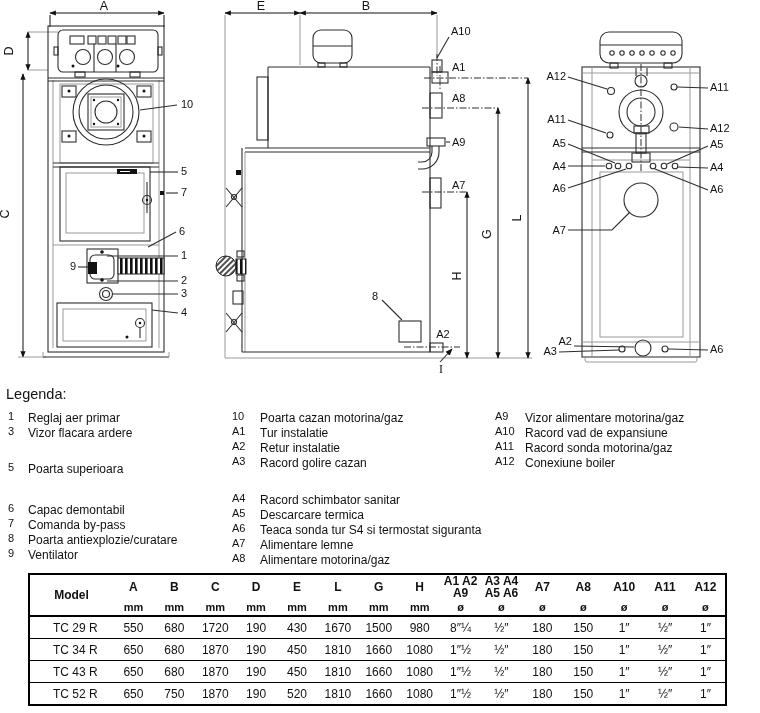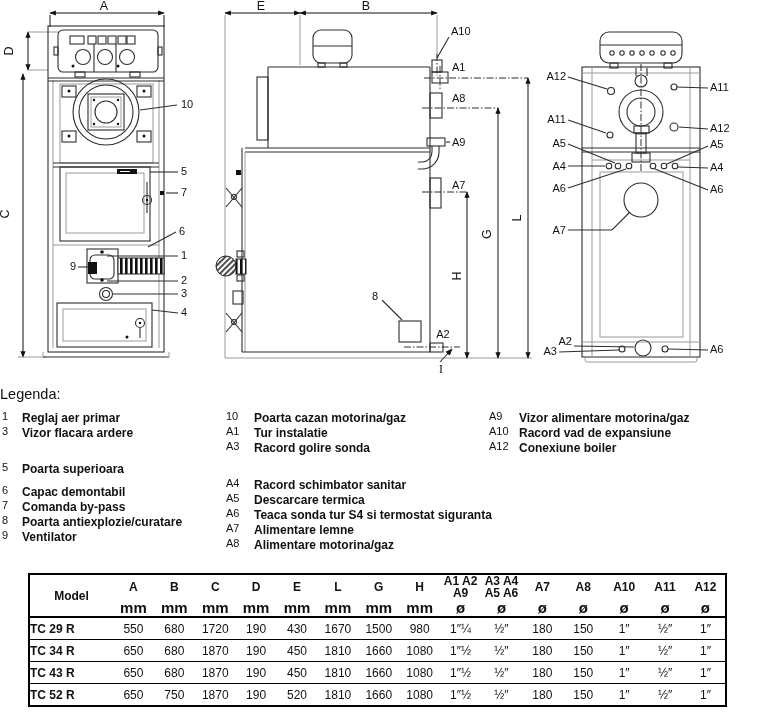--- a/index.html
+++ b/index.html
@@ -11,47 +11,47 @@
   .ln{stroke:#2e2e2e;stroke-width:1.1;fill:none}
   .lt{stroke:#9a9a9a;stroke-width:1;fill:none}
   .dim{stroke:#111;stroke-width:1;fill:none}
   .dd{stroke:#2e2e2e;stroke-width:1;fill:none;stroke-dasharray:7 2 1.5 2}
   .fillb{fill:#111;stroke:none}
   .tlbl{font:11px "Liberation Sans",sans-serif;fill:#111}
   .tdim{font:12.5px "Liberation Sans",sans-serif;fill:#111}
   .serif{font:12px "Liberation Serif",serif;fill:#111}
 
   
-  .legend{position:absolute;left:0;top:386px;width:748px;height:180px}
+  .legend{position:absolute;left:6px;top:386px;width:748px;height:180px}
   .legend-title{font-size:14.5px}
   .lcol{position:absolute;top:24px}
   .lcol1{left:2px;width:222px}
   .lcol2{left:226px;width:330px}
   .lcol3{left:489px;width:256px}
   .litem{line-height:13px;white-space:nowrap}
   .lnum{display:inline-block;font-size:11px;vertical-align:top}
   .lcol1 .lnum{width:20px}
   .lcol2 .lnum{width:28px}
   .lcol3 .lnum{width:30px}
-  .ltxt{font-size:12px;font-weight:bold}
-  .gap9{margin-top:21px}.gap8{margin-top:8px}.gap22{margin-top:22px}
+  .ltxt{font-size:12px;font-weight:normal}
+  .gap9{margin-top:21px}.gap8{margin-top:26px}.gap22{margin-top:22px}
 
   
   .dims{position:absolute;left:28px;top:573px;width:698px;
         border-collapse:collapse;table-layout:fixed;
         border:2px solid #000}
   .dims col.c-model{width:84px}
   .dims col.c-dim{width:40.9px}
   .dims thead{border-bottom:2px solid #000}
   .dims th,.dims td{padding:0;margin:0;vertical-align:middle}
   .hrow1 th{height:24px;font-size:12px;font-weight:bold;text-align:center;line-height:12px}
-  .hrow2 th{height:16px;font-size:15px;font-weight:bold;text-align:center}
+  .hrow2 th{height:16px;font-size:11px;font-weight:bold;text-align:center}
   .model-h{font-size:14px;font-weight:bold;text-align:center}
   .dims tbody td{height:21px;font-size:12px;text-align:center;border-top:1.3px solid #000}
-  .dims tbody td.model{text-align:left;padding-left:0;font-weight:bold}
+  .dims tbody td.model{text-align:left;padding-left:23px;font-weight:normal}
   .l2{min-height:0}
 </style>
 </head>
 <body>
 
 <svg id="drawing" width="760" height="385" viewBox="0 0 760 385">
   <defs>
     <marker id="arr" viewBox="0 0 10 10" refX="9" refY="5" markerWidth="6.5" markerHeight="6.5" orient="auto-start-reverse">
       <path d="M0,1 L10,5 L0,9 z" fill="#111"></path>
     </marker>
@@ -401,31 +401,33 @@
     <div class="litem gap9"><span class="lnum">5</span><span class="ltxt">Poarta superioara</span></div>
     <div class="litem gap8"><span class="lnum">6</span><span class="ltxt">Capac demontabil</span></div>
     <div class="litem"><span class="lnum">7</span><span class="ltxt">Comanda by-pass</span></div>
     <div class="litem"><span class="lnum">8</span><span class="ltxt">Poarta antiexplozie/curatare</span></div>
     <div class="litem"><span class="lnum">9</span><span class="ltxt">Ventilator</span></div>
   </div>
 
   <div class="lcol lcol2">
     <div class="litem"><span class="lnum">10</span><span class="ltxt">Poarta cazan motorina/gaz</span></div>
     <div class="litem"><span class="lnum">A1</span><span class="ltxt">Tur instalatie</span></div>
-    <div class="litem"><span class="lnum">A3</span><span class="ltxt">Racord golire sonda</span></div>
+    <div class="litem"><span class="lnum">A2</span><span class="ltxt">Retur instalatie</span></div>
+    <div class="litem"><span class="lnum">A3</span><span class="ltxt">Racord golire cazan</span></div>
     <div class="litem gap22"><span class="lnum">A4</span><span class="ltxt">Racord schimbator sanitar</span></div>
     <div class="litem"><span class="lnum">A5</span><span class="ltxt">Descarcare termica</span></div>
     <div class="litem"><span class="lnum">A6</span><span class="ltxt">Teaca sonda tur S4 si termostat siguranta</span></div>
     <div class="litem"><span class="lnum">A7</span><span class="ltxt">Alimentare lemne</span></div>
     <div class="litem"><span class="lnum">A8</span><span class="ltxt">Alimentare motorina/gaz</span></div>
   </div>
 
   <div class="lcol lcol3">
     <div class="litem"><span class="lnum">A9</span><span class="ltxt">Vizor alimentare motorina/gaz</span></div>
     <div class="litem"><span class="lnum">A10</span><span class="ltxt">Racord vad de expansiune</span></div>
+    <div class="litem"><span class="lnum">A11</span><span class="ltxt">Racord sonda motorina/gaz</span></div>
     <div class="litem"><span class="lnum">A12</span><span class="ltxt">Conexiune boiler</span></div>
   </div>
 </div>
 
 <table class="dims">
   <colgroup>
     <col class="c-model">
     <col class="c-dim">
       <col class="c-dim">
       <col class="c-dim">
@@ -528,21 +530,21 @@
     <tr>
       <td class="model">TC 29 R</td>
       <td>550</td>
       <td>680</td>
       <td>1720</td>
       <td>190</td>
       <td>430</td>
       <td>1670</td>
       <td>1500</td>
       <td>980</td>
-      <td>1″¼</td>
+      <td>8″¼</td>
       <td>½″</td>
       <td>180</td>
       <td>150</td>
       <td>1″</td>
       <td>½″</td>
       <td>1″</td>
     </tr>
     <tr>
       <td class="model">TC 34 R</td>
       <td>650</td>

